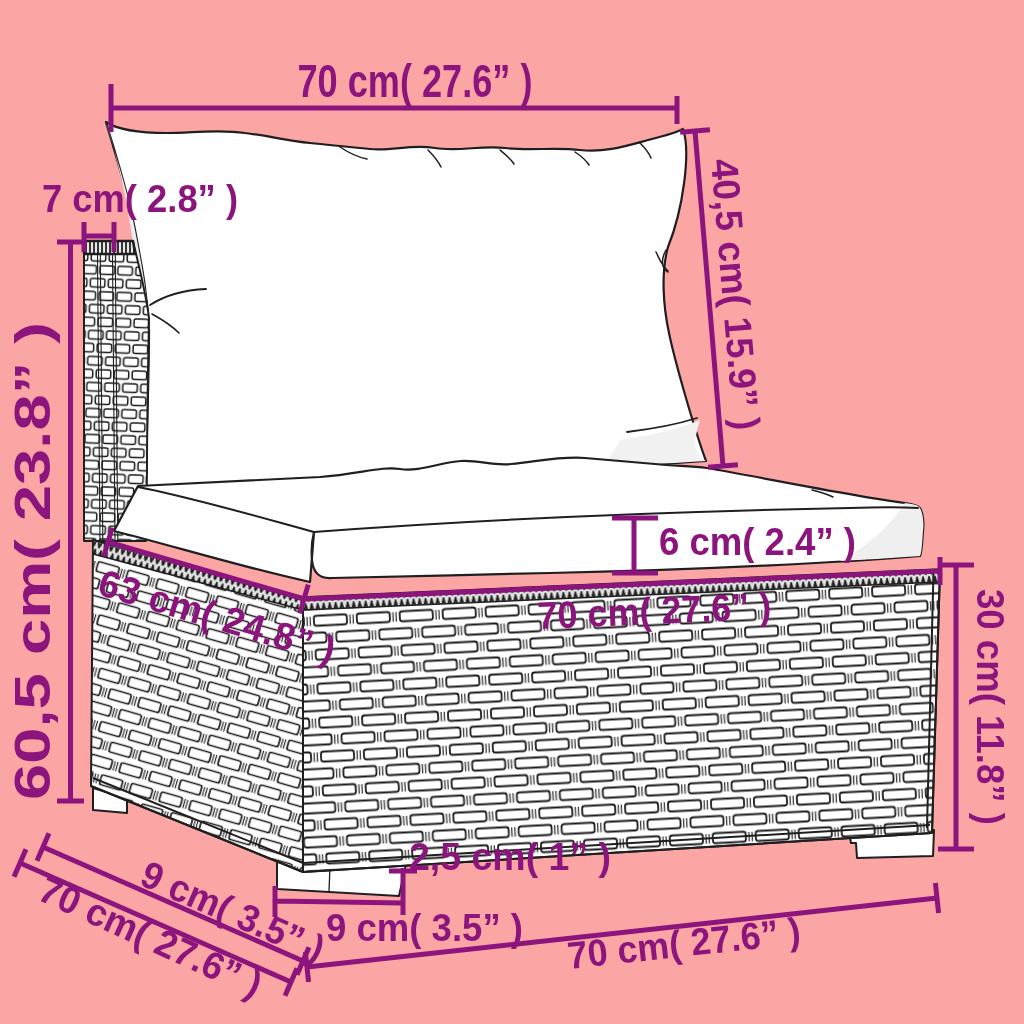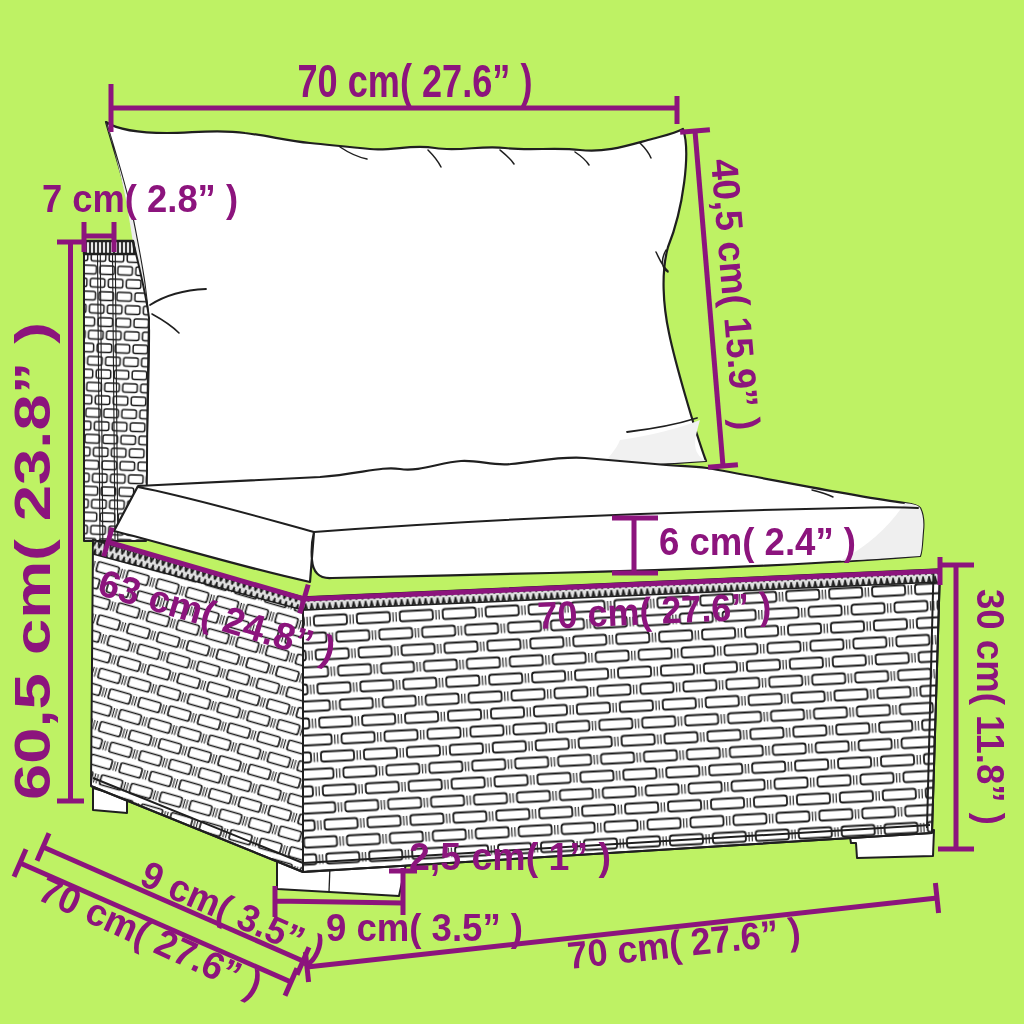--- a/index.html
+++ b/index.html
@@ -1,16 +1,16 @@
 <!DOCTYPE html>
 <html><head>
 <meta charset="utf-8">
 <style>
 html,body{margin:0;padding:0;background:#ffffff;}
-#page{width:1024px;height:1024px;background:#bef264;position:relative;overflow:hidden;}
+#page{width:1024px;height:1024px;background:#fca5a5;position:relative;overflow:hidden;}
 text{font-family:"Liberation Sans",sans-serif;font-weight:bold;fill:#8C147D;}
 </style>
 </head>
 <body>
 <div id="page">
 <svg width="1024" height="1024" viewBox="0 0 1024 1024" xmlns="http://www.w3.org/2000/svg">
 <defs>
 <pattern id="fb" width="43" height="34" patternUnits="userSpaceOnUse" patternTransform="rotate(-3)">
   <rect width="43" height="34" fill="#ffffff"></rect>
   <rect x="1.5" y="2.5" width="33" height="10" rx="2.5" fill="#ffffff" stroke="#1a1a1a" stroke-width="1.8"></rect>

